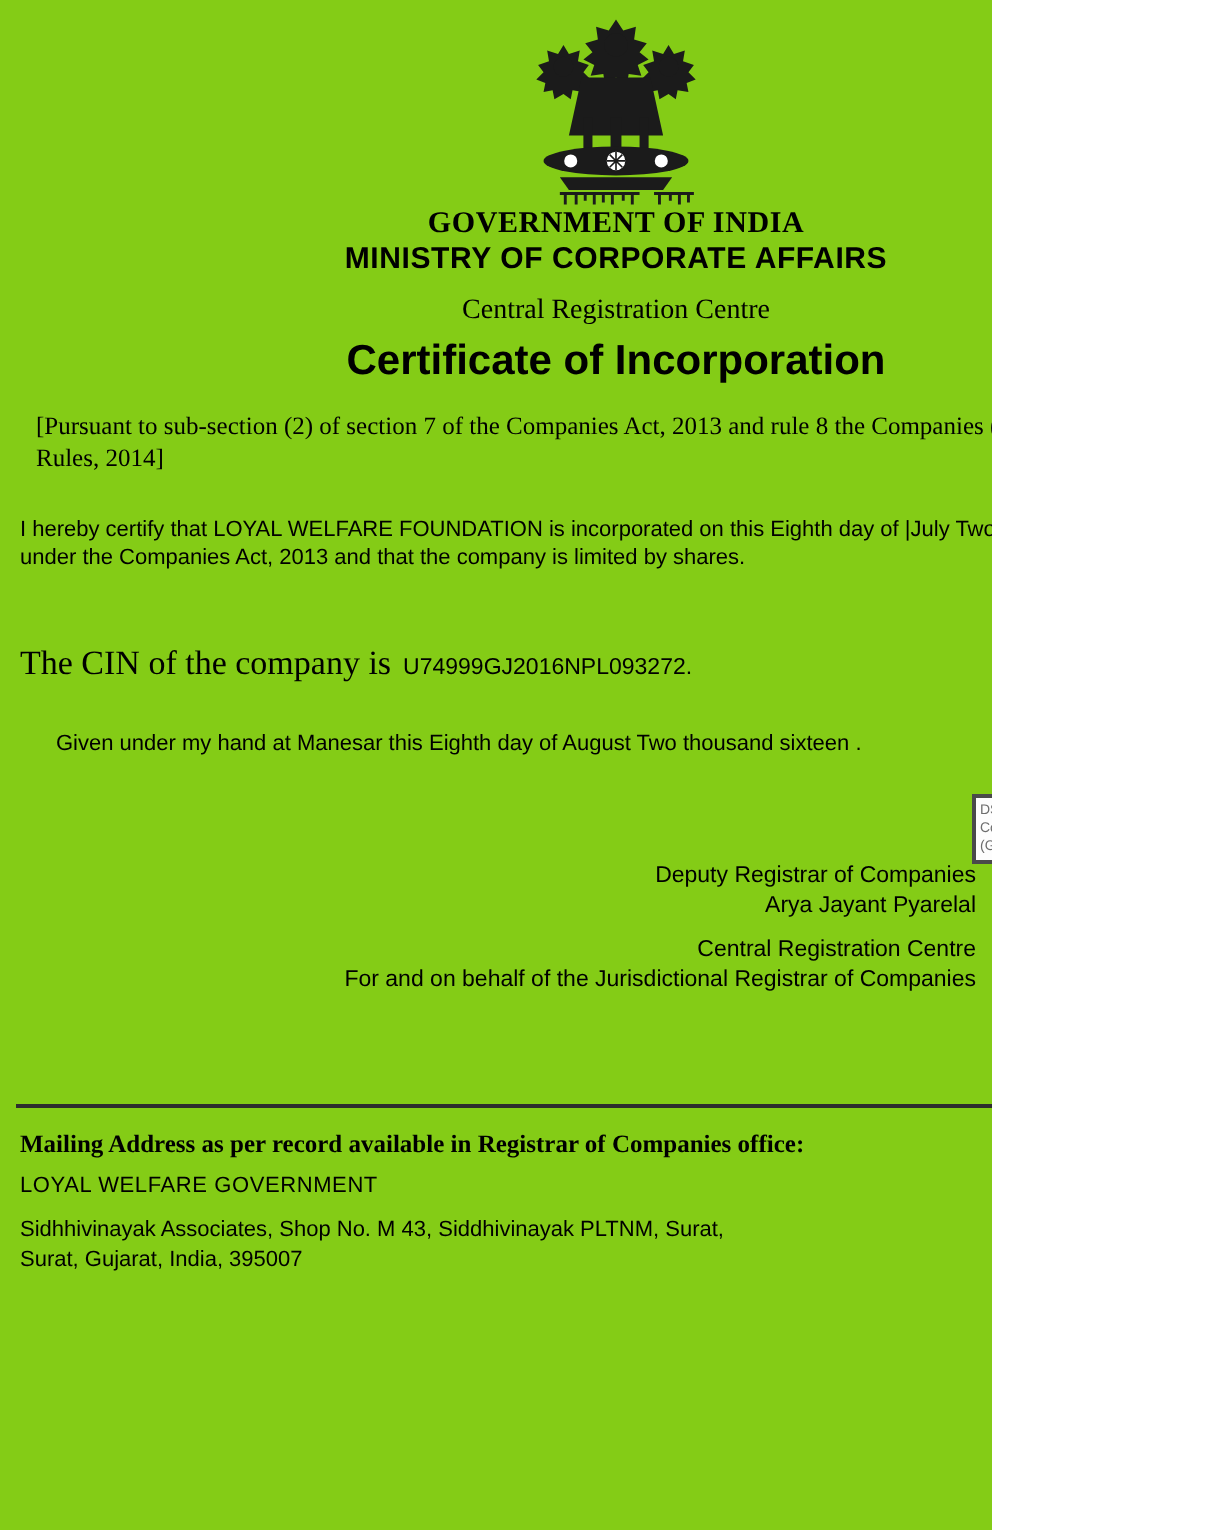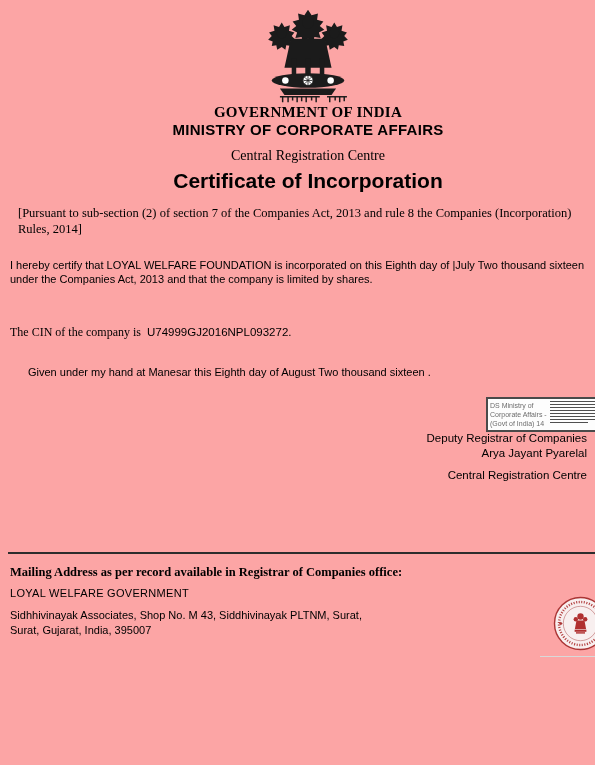--- a/index.html
+++ b/index.html
@@ -1,19 +1,19 @@
 <!DOCTYPE html>
 <html><head>
 <meta charset="utf-8">
 <style>
   html,body { margin:0; padding:0; background:#ffffff; }
   #page {
     position:relative;
-    width:595px; height:765px;
-    background:#fca5a5;
+    width:496px; height:765px;
+    background:#84cc16;
     font-family:"Liberation Sans", sans-serif;
     color:#000;
     overflow:hidden;
   }
   .center { position:absolute; left:0; width:616px; text-align:center; }
 
   .emblem-wrap { position:absolute; top:8px; left:0; width:616px; text-align:center; }
 
   .gov-line {
     top:104px;
@@ -41,21 +41,21 @@
     font-family:"Liberation Serif", serif;
     font-size:12.5px; line-height:16px;
   }
   .certify {
     position:absolute; top:258px; left:10px; width:600px;
     font-size:11px; line-height:14px; text-align:left;
   }
   .cin-line { position:absolute; top:322px; left:10px; white-space:nowrap; }
   .cin-label {
     font-family:"Liberation Serif", serif;
-    font-size:12px;
+    font-size:17px;
   }
   .cin-value { font-size:11.5px; margin-left:6px; }
 
   .given-line { position:absolute; top:366px; left:28px; font-size:11px; }
 
   .ds-box {
     position:absolute; top:397px; left:486px; width:121px; height:35px;
     border:2px solid #4a4a4a; background:#fdfdfd;
     box-sizing:border-box;
     display:flex; align-items:stretch;
@@ -166,20 +166,21 @@
       <div class="fp" style="width:53px"></div>
       <div class="fp" style="width:38px"></div>
     </div>
   </div>
 
   <div class="sig-block">
     <div>Deputy Registrar of Companies</div>
     <div>Arya Jayant Pyarelal</div>
     <div class="sig-gap"></div>
     <div>Central Registration Centre</div>
+    <div>For and on behalf of the Jurisdictional Registrar of Companies</div>
   </div>
 
   <div class="divider"></div>
 
   <div class="mailing-heading">Mailing Address as per record available in Registrar of Companies office:</div>
   <div class="company-name">LOYAL WELFARE GOVERNMENT</div>
   <div class="address">
     <div>Sidhhivinayak Associates, Shop No. M 43, Siddhivinayak PLTNM, Surat,</div>
     <div>Surat, Gujarat, India, 395007</div>
   </div>

